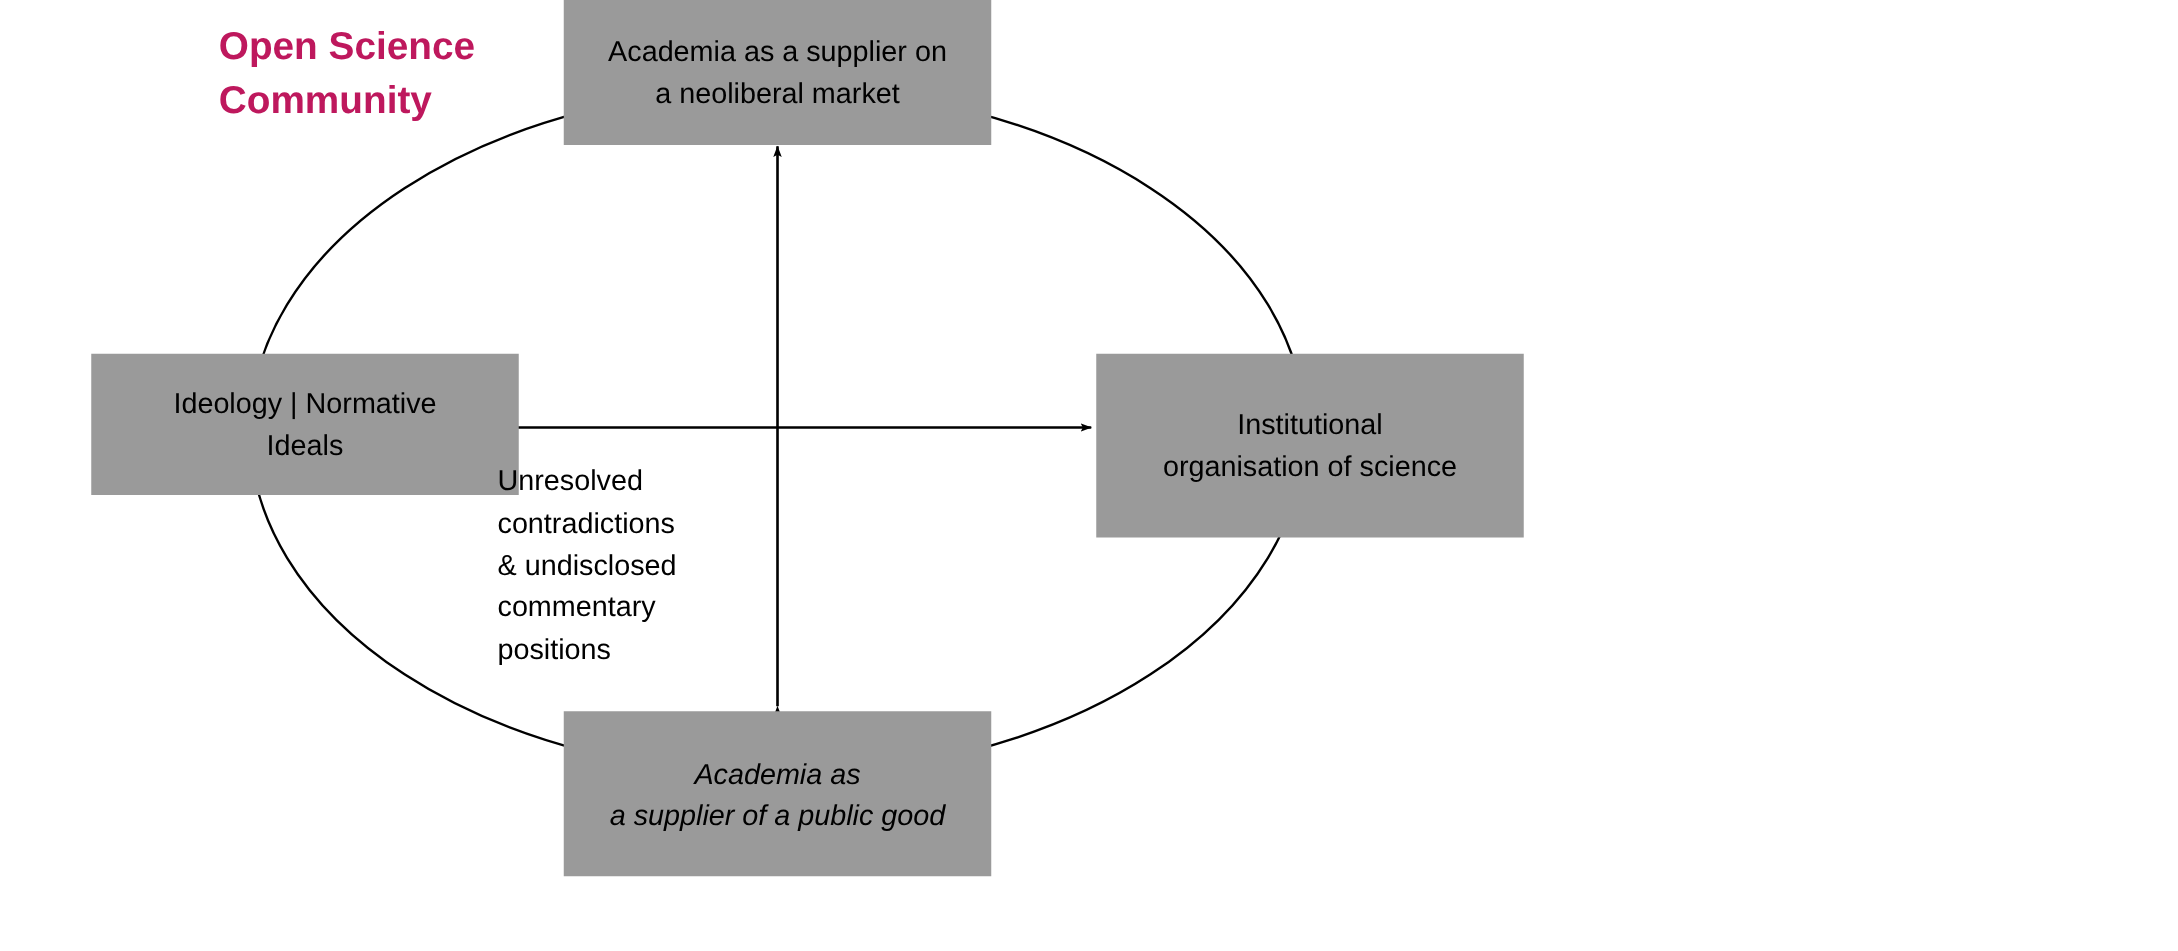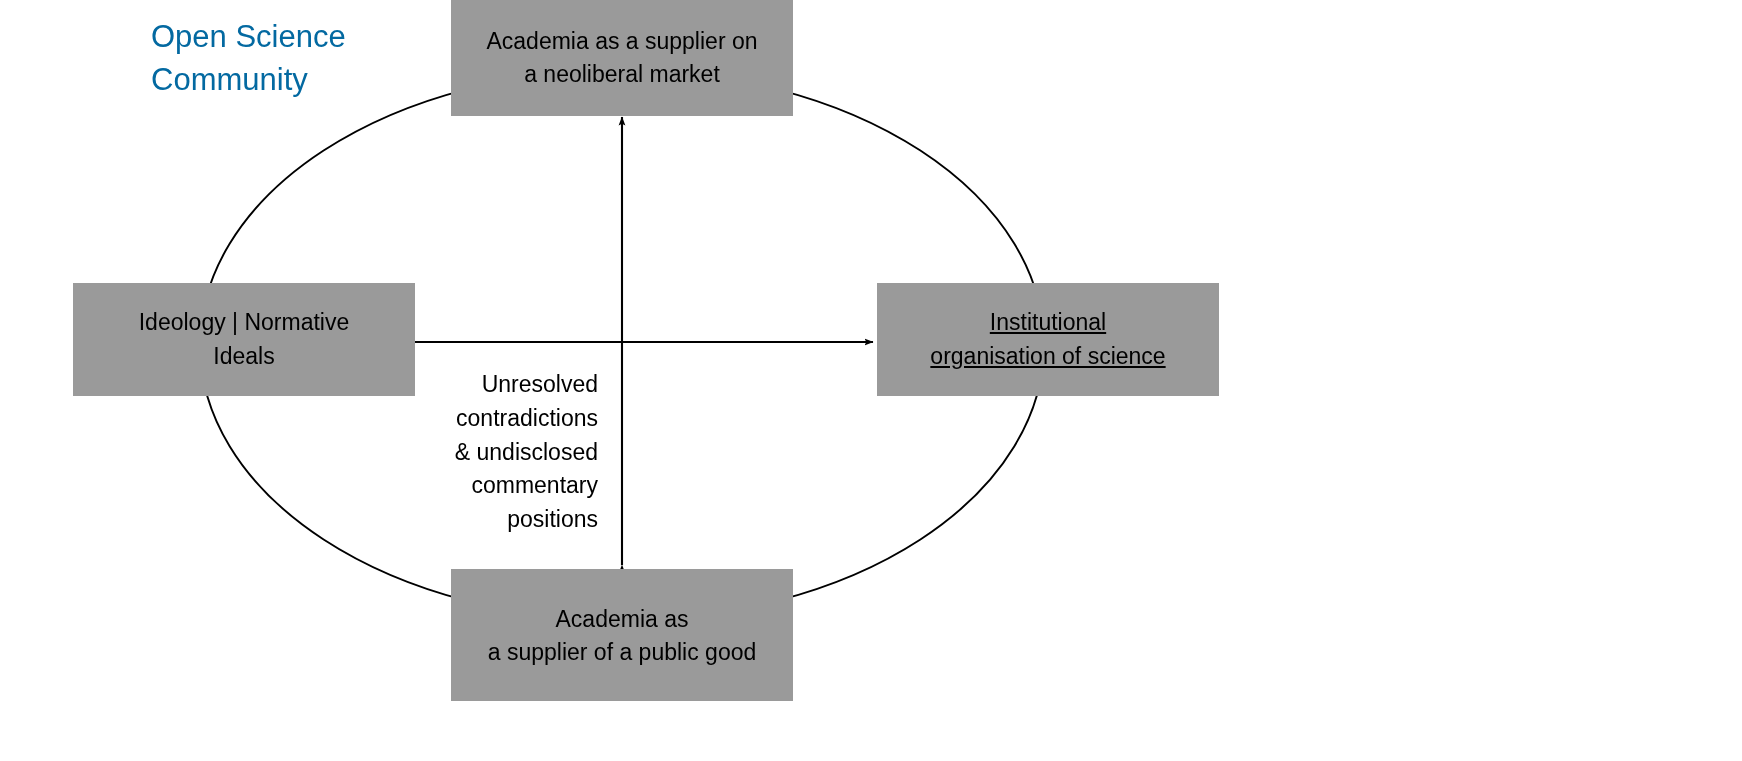--- a/index.html
+++ b/index.html
@@ -47,50 +47,51 @@
     left: 25px;
     top: 283px;
     width: 342px;
     height: 113px;
     margin-left: 48px;
   }
   #box-right {
     left: 877px;
     top: 283px;
     width: 342px;
-    height: 113px;
-    text-decoration: underline;
+    height: 147px;
   }
   #box-bottom {
     left: 451px;
     top: 569px;
     width: 342px;
     height: 132px;
     padding-bottom: 0;
+    font-style: italic;
   }
   #center-note {
     position: absolute;
     left: 398px;
     top: 368px;
     width: 200px;
-    text-align: right;
+    text-align: left;
     font-size: 23px;
     line-height: 1.47;
     color: #000000;
     white-space: pre-line;
   }
   #diagram-title {
     position: absolute;
-    left: 151px;
+    left: 175px;
     top: 16px;
     width: 260px;
     font-size: 31px;
     line-height: 1.38;
-    color: #0369a1;
+    color: #be185d;
     white-space: pre-line;
+    font-weight: bold;
   }
 </style>
 </head>
 <body>
 
 <svg id="canvas" viewBox="0 0 1742 761" xmlns="http://www.w3.org/2000/svg">
   <defs>
     <marker id="arrow-end" markerWidth="10" markerHeight="10" refX="8.5" refY="4" orient="auto" markerUnits="userSpaceOnUse">
       <path d="M0,0.6 L9,4 L0,7.4 L1.8,4 Z" fill="#000000"></path>
     </marker>

